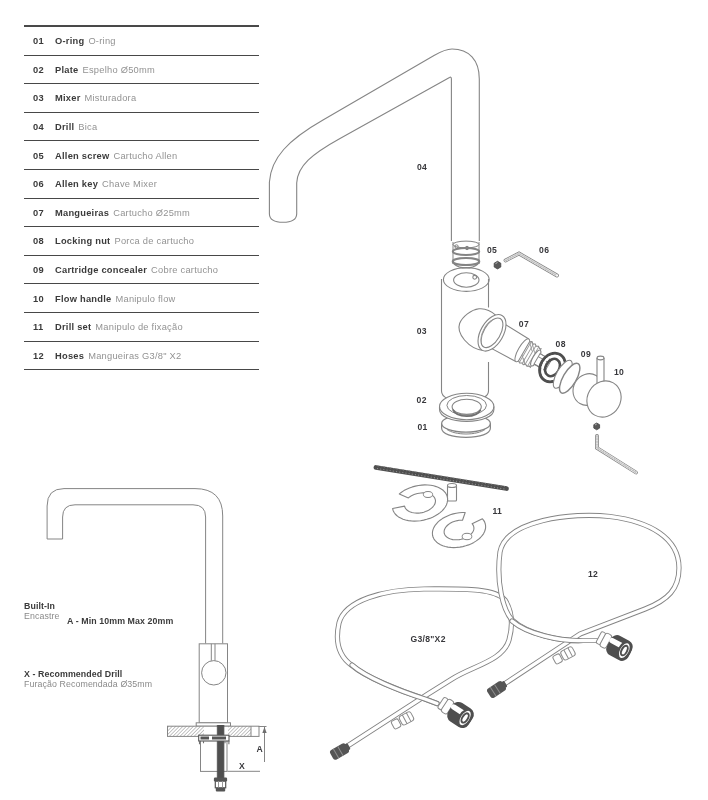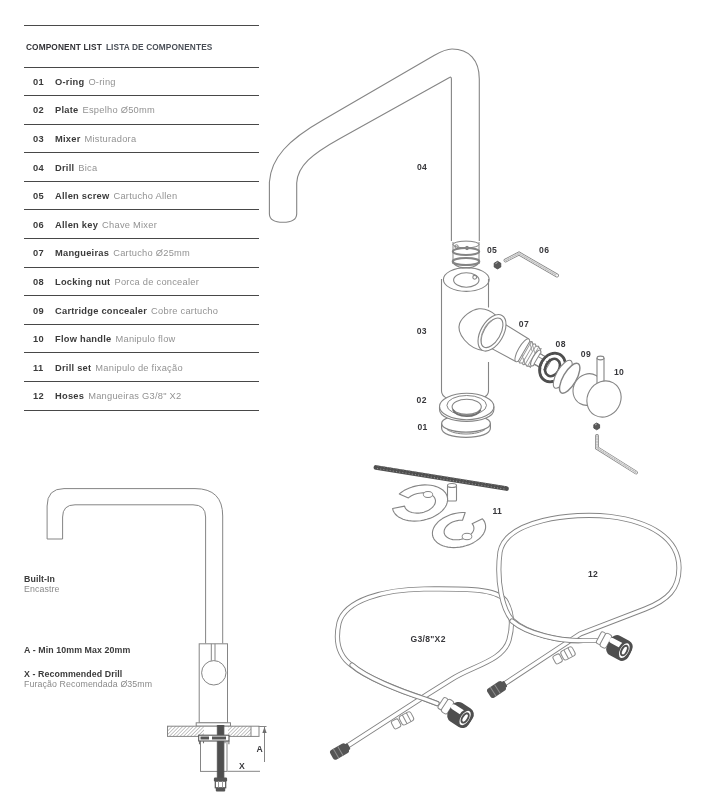--- a/index.html
+++ b/index.html
@@ -16,21 +16,20 @@
   .pt2{color:#929292;margin-left:4px;}
   .blk{position:absolute;left:24px;font-size:8.8px;letter-spacing:0.1px;}
   .b{font-weight:bold;color:#3b3b3b;}
   .g{color:#8a8a8a;}
   svg{position:absolute;left:0;top:0;}
   svg text{font-family:"Liberation Sans",sans-serif;font-weight:bold;fill:#38383c;font-size:8.6px;letter-spacing:0.3px;}
 </style>
 </head>
 <body>
 <div class="tbl">
-  <div class="hdr">COMPONENT LIST<span class="pt">LISTA DE COMPONENTES</span></div>
   <div class="row">
       <span class="num">01</span>
       <span class="nm">O-ring</span>
       <span class="pt2">O-ring</span>
     </div>
   <div class="row">
       <span class="num">02</span>
       <span class="nm">Plate</span>
       <span class="pt2">Espelho Ø50mm</span>
     </div>
@@ -55,21 +54,21 @@
       <span class="pt2">Chave Mixer</span>
     </div>
   <div class="row">
       <span class="num">07</span>
       <span class="nm">Mangueiras</span>
       <span class="pt2">Cartucho Ø25mm</span>
     </div>
   <div class="row">
       <span class="num">08</span>
       <span class="nm">Locking nut</span>
-      <span class="pt2">Porca de concealer</span>
+      <span class="pt2">Porca de cartucho</span>
     </div>
   <div class="row">
       <span class="num">09</span>
       <span class="nm">Cartridge concealer</span>
       <span class="pt2">Cobre cartucho</span>
     </div>
   <div class="row">
       <span class="num">10</span>
       <span class="nm">Flow handle</span>
       <span class="pt2">Manipulo flow</span>
@@ -79,22 +78,22 @@
       <span class="nm">Drill set</span>
       <span class="pt2">Manipulo de fixação</span>
     </div>
   <div class="row">
       <span class="num">12</span>
       <span class="nm">Hoses</span>
       <span class="pt2">Mangueiras G3/8" X2</span>
     </div>
 </div>
 
-<div class="blk" style="top:574px;line-height:10.3px;"><span class="b">Built-In</span><br><span class="g">Encastre</span></div>
-<div class="blk b" style="top:645px;">A - Min 10mm Max 20mm</div>
+<div class="blk" style="top:601px;line-height:10.3px;"><span class="b">Built-In</span><br><span class="g">Encastre</span></div>
+<div class="blk b" style="top:616px;margin-left:43px;">A - Min 10mm Max 20mm</div>
 <div class="blk" style="top:669px;line-height:10.3px;"><span class="b">X - Recommended Drill</span><br><span class="g">Furação Recomendada Ø35mm</span></div>
 
 <svg width="708" height="800" viewBox="0 0 708 800">
 
 <g stroke="#858585" stroke-width="1.1" fill="none">
   <path fill="#fff" stroke="none" d="M479.3,241 L479.3,79 C479.3,60 469,49 452,49 C446,49 441,51.5 434,55.5 L323,120 C288,140 271,158 269.4,182 L269.4,214 C269.6,219.5 275,222.3 283,222.3 C291,222.3 296.5,219.5 296.7,214 L296.7,183 C297.5,166 312,154 340,138.5 L449.5,77.5 C450.8,76.7 451.4,77.3 451.4,79 L451.4,241 Z"></path>
 
   <path d="M479.3,241 L479.3,79 C479.3,60 469,49 452,49 C446,49 441,51.5 434,55.5 L323,120 C288,140 271,158 269.4,182 L269.4,214"></path>
   <path d="M269.4,214 C269.6,219.5 275,222.3 283,222.3 C291,222.3 296.5,219.5 296.7,214 L296.7,183"></path>
 

